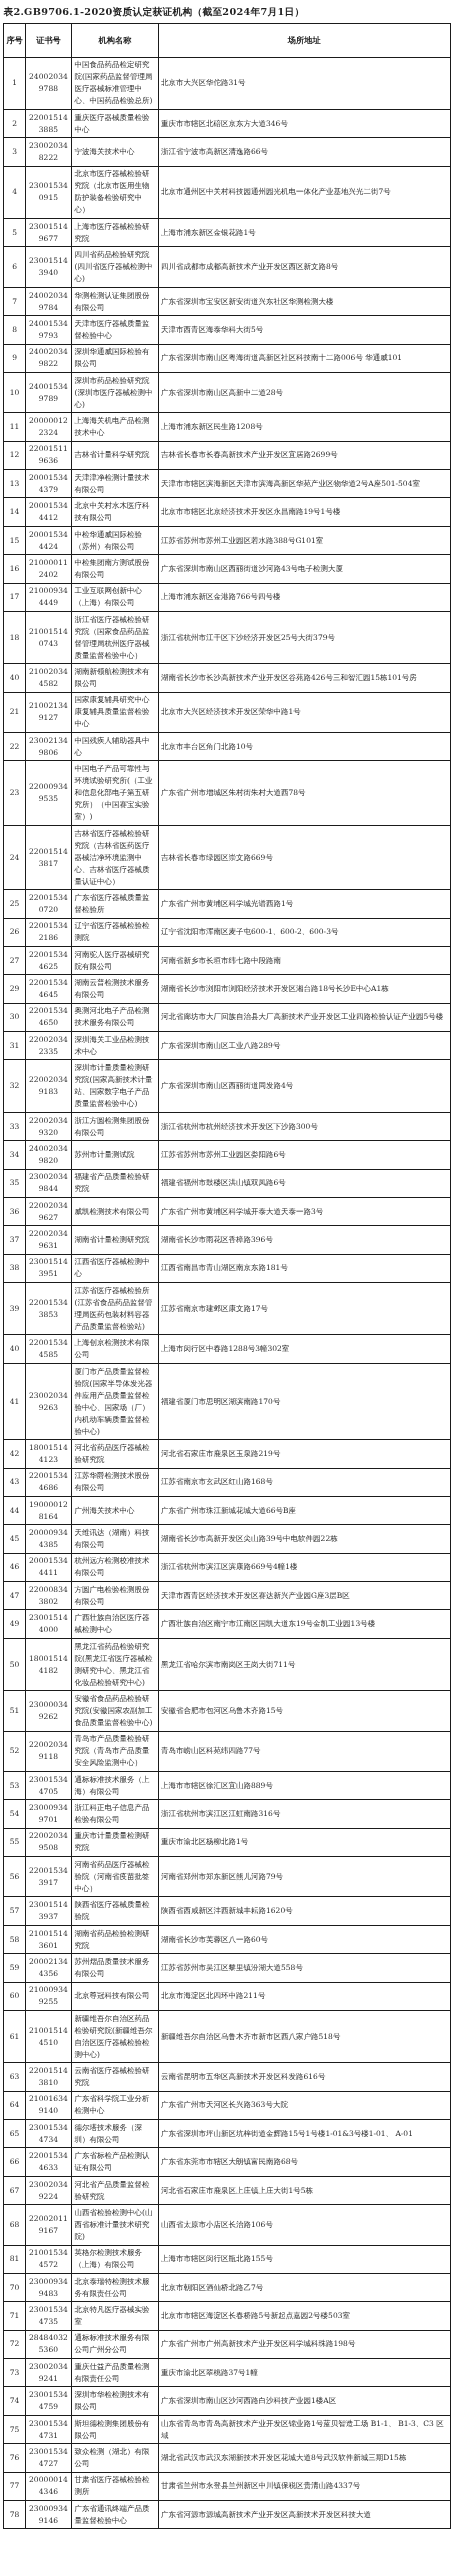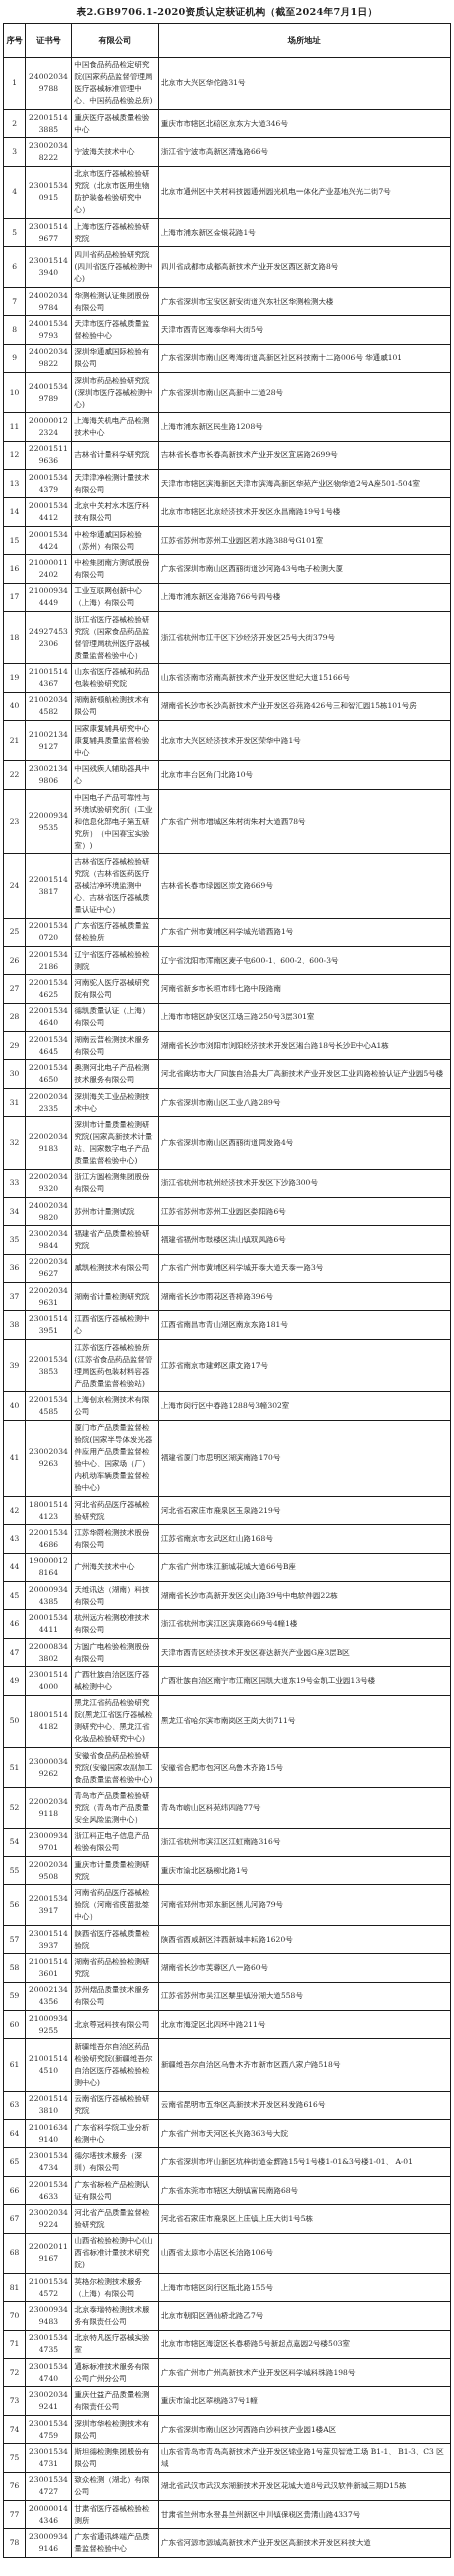--- a/index.html
+++ b/index.html
@@ -9,21 +9,20 @@
     color: #2b2b2b;
     font-family: "DejaVu Serif", "Liberation Serif", serif;
   }
   .page {
     width: 454px;
     box-sizing: border-box;
     padding: 3.4px 3.4px 5.7px 3.4px;
     background: #ffffff;
   }
   .doc-title {
-    text-align: center;
     font-weight: bold;
     font-size: 9.7px;
     letter-spacing: 0.3px;
     padding: 2.3px 0 4.5px 0;
     color: #1f1f1f;
   }
   table.cert-table {
     width: 100%;
     border-collapse: collapse;
     table-layout: fixed;
@@ -63,21 +62,21 @@
     <colgroup>
       <col style="width:4.8%">
       <col style="width:10.4%">
       <col style="width:19.4%">
       <col style="width:65.4%">
     </colgroup>
     <thead>
       <tr>
         <th>序号</th>
         <th>证书号</th>
-        <th>有限公司</th>
+        <th>机构名称</th>
         <th>场所地址</th>
       </tr>
     </thead>
     <tbody>
 
     <tr class="data-row">
           <td class="c-index">1</td>
           <td class="c-cert">240020349788</td>
           <td class="c-name">中国食品药品检定研究院(国家药品监督管理局医疗器械标准管理中心、中国药品检验总所)</td>
           <td class="c-addr">北京市大兴区华佗路31号</td>
@@ -173,29 +172,23 @@
           <td class="c-addr">广东省深圳市南山区西丽街道沙河路43号电子检测大厦</td>
         </tr>
         <tr class="data-row">
           <td class="c-index">17</td>
           <td class="c-cert">210009344449</td>
           <td class="c-name">工业互联网创新中心（上海）有限公司</td>
           <td class="c-addr">上海市浦东新区金港路766号四号楼</td>
         </tr>
         <tr class="data-row">
           <td class="c-index">18</td>
-          <td class="c-cert">249274532306</td>
+          <td class="c-cert">210015140743</td>
           <td class="c-name">浙江省医疗器械检验研究院（国家食品药品监督管理局杭州医疗器械质量监督检验中心）</td>
           <td class="c-addr">浙江省杭州市江干区下沙经济开发区25号大街379号</td>
-        </tr>
-        <tr class="data-row">
-          <td class="c-index">19</td>
-          <td class="c-cert">210015144367</td>
-          <td class="c-name">山东省医疗器械和药品包装检验研究院</td>
-          <td class="c-addr">山东省济南市济南高新技术产业开发区世纪大道15166号</td>
         </tr>
         <tr class="data-row">
           <td class="c-index">40</td>
           <td class="c-cert">210020344582</td>
           <td class="c-name">湖南新领航检测技术有限公司</td>
           <td class="c-addr">湖南省长沙市长沙高新技术产业开发区谷苑路426号三和智汇园15栋101号房</td>
         </tr>
         <tr class="data-row">
           <td class="c-index">21</td>
           <td class="c-cert">210021349127</td>
@@ -232,26 +225,20 @@
           <td class="c-name">辽宁省医疗器械检验检测院</td>
           <td class="c-addr">辽宁省沈阳市浑南区麦子屯600-1、600-2、600-3号</td>
         </tr>
         <tr class="data-row">
           <td class="c-index">27</td>
           <td class="c-cert">220015344625</td>
           <td class="c-name">河南驼人医疗器械研究院有限公司</td>
           <td class="c-addr">河南省新乡市长垣市纬七路中段路南</td>
         </tr>
         <tr class="data-row">
-          <td class="c-index">28</td>
-          <td class="c-cert">220015344640</td>
-          <td class="c-name">德凯质量认证（上海）有限公司</td>
-          <td class="c-addr">上海市市辖区静安区江场三路250号3层301室</td>
-        </tr>
-        <tr class="data-row">
           <td class="c-index">29</td>
           <td class="c-cert">220015344645</td>
           <td class="c-name">湖南云普检测技术服务有限公司</td>
           <td class="c-addr">湖南省长沙市浏阳市浏阳经济技术开发区湘台路18号长沙E中心A1栋</td>
         </tr>
         <tr class="data-row">
           <td class="c-index">30</td>
           <td class="c-cert">220015344650</td>
           <td class="c-name">奥测河北电子产品检测技术服务有限公司</td>
           <td class="c-addr">河北省廊坊市大厂回族自治县大厂高新技术产业开发区工业四路检验认证产业园5号楼</td>
@@ -376,20 +363,26 @@
           <td class="c-name">安徽省食品药品检验研究院(安徽国家农副加工食品质量监督检验中心)</td>
           <td class="c-addr">安徽省合肥市包河区乌鲁木齐路15号</td>
         </tr>
         <tr class="data-row">
           <td class="c-index">52</td>
           <td class="c-cert">220020349118</td>
           <td class="c-name">青岛市产品质量检验研究院（青岛市产品质量安全风险监测中心）</td>
           <td class="c-addr">青岛市崂山区科苑纬四路77号</td>
         </tr>
         <tr class="data-row">
+          <td class="c-index">53</td>
+          <td class="c-cert">230015344705</td>
+          <td class="c-name">通标标准技术服务（上海）有限公司</td>
+          <td class="c-addr">上海市市辖区徐汇区宜山路889号</td>
+        </tr>
+        <tr class="data-row">
           <td class="c-index">54</td>
           <td class="c-cert">230009349701</td>
           <td class="c-name">浙江科正电子信息产品检验有限公司</td>
           <td class="c-addr">浙江省杭州市滨江区江虹南路316号</td>
         </tr>
         <tr class="data-row">
           <td class="c-index">55</td>
           <td class="c-cert">220020349508</td>
           <td class="c-name">重庆市计量质量检测研究院</td>
           <td class="c-addr">重庆市渝北区杨柳北路1号</td>
@@ -479,21 +472,21 @@
           <td class="c-addr">北京市朝阳区酒仙桥北路乙7号</td>
         </tr>
         <tr class="data-row">
           <td class="c-index">71</td>
           <td class="c-cert">230015344735</td>
           <td class="c-name">北京特凡医疗器械实验室</td>
           <td class="c-addr">北京市市辖区海淀区长春桥路5号新起点嘉园2号楼503室</td>
         </tr>
         <tr class="data-row">
           <td class="c-index">72</td>
-          <td class="c-cert">230015344740</td>
+          <td class="c-cert">284840325360</td>
           <td class="c-name">通标标准技术服务有限公司广州分公司</td>
           <td class="c-addr">广东省广州市广州高新技术产业开发区科学城科珠路198号</td>
         </tr>
         <tr class="data-row">
           <td class="c-index">73</td>
           <td class="c-cert">230020349241</td>
           <td class="c-name">重庆仕益产品质量检测有限责任公司</td>
           <td class="c-addr">重庆市渝北区翠桃路37号1幢</td>
         </tr>
         <tr class="data-row">

